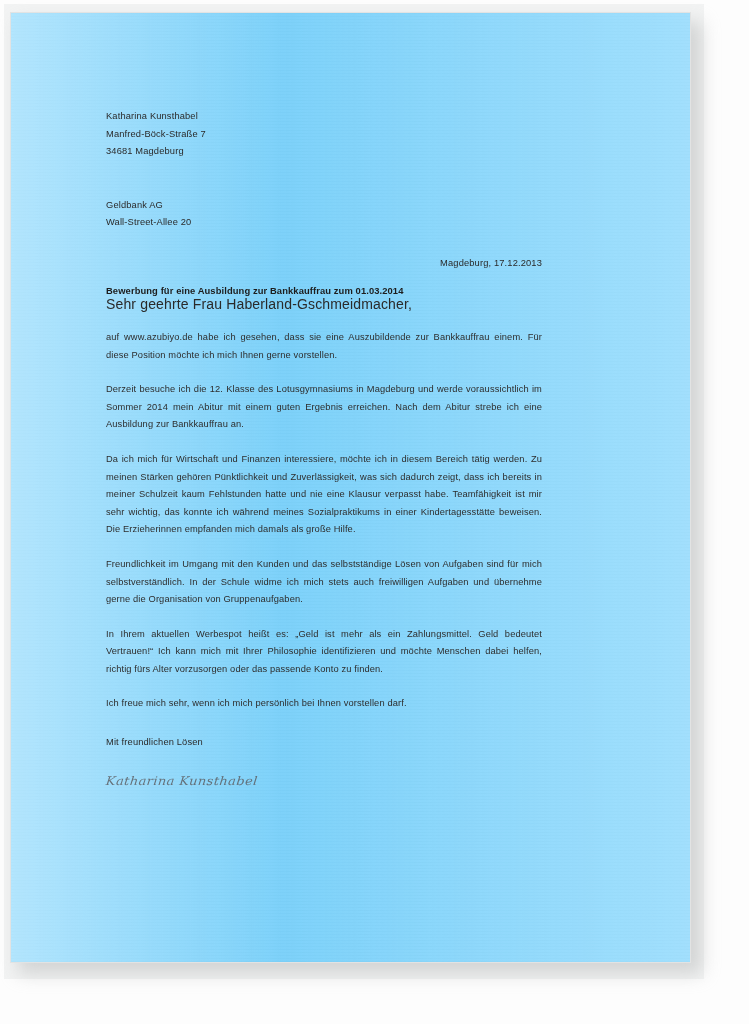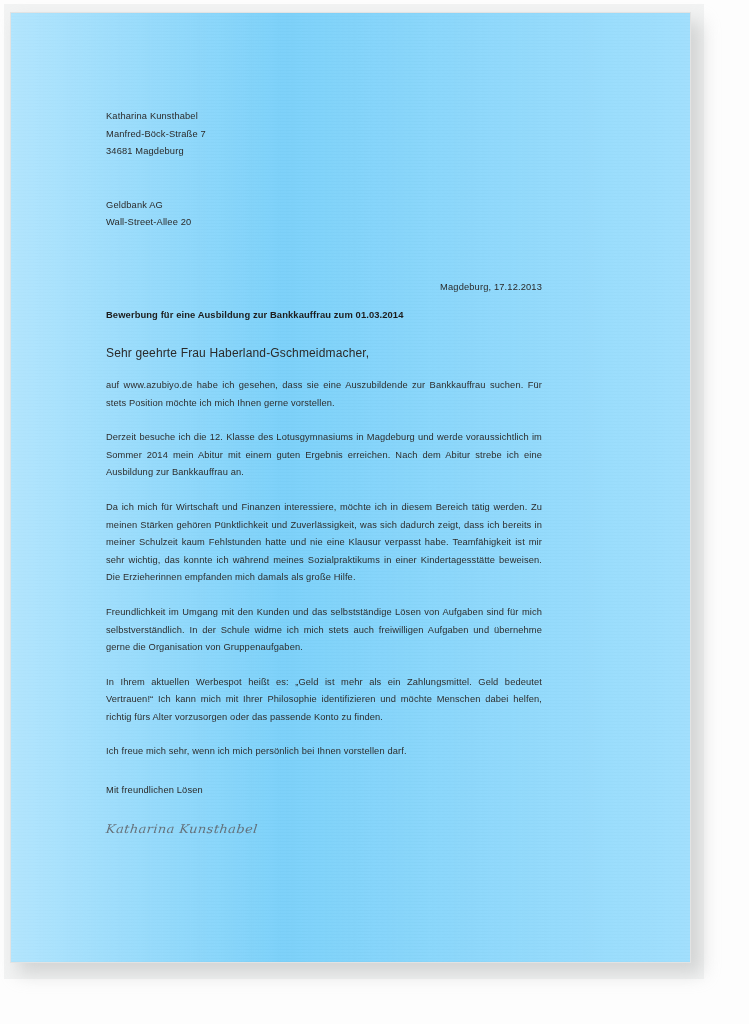--- a/index.html
+++ b/index.html
@@ -80,39 +80,38 @@
     color: #2a2a2a;
     font-size: 9.3px;
     line-height: 17.6px;
     letter-spacing: 0.15px;
   }
   .addr-block div { white-space: nowrap; }
 
   .gap-sender { height: 36px; }
 
   .date-line {
-    margin-top: 50px;
+    margin-top: 26px;
     text-align: right;
     color: #2a2a2a;
     font-size: 9.3px;
     letter-spacing: 0.15px;
   }
 
   .subject {
     margin-top: 17px;
     font-weight: bold;
     color: #1d1d1d;
     font-size: 9.4px;
     letter-spacing: 0.1px;
   }
 
   .salutation {
-    margin-top: 26px;
     color: #2a2a2a;
-    font-size: 12px;
+    font-size: 14px;
     letter-spacing: 0.15px;
   }
 
   p.body-par {
     margin: 17px 0 0 0;
     color: #2d2d2d;
     font-size: 9.3px;
     line-height: 17.6px;
     text-align: justify;
     letter-spacing: 0.12px;
@@ -161,21 +160,21 @@
         <div>Geldbank AG</div>
         <div>Wall-Street-Allee 20</div>
       </div>
 
       <div class="date-line">Magdeburg, 17.12.2013</div>
 
       <div class="subject">Bewerbung für eine Ausbildung zur Bankkauffrau zum 01.03.2014</div>
 
       <div class="salutation">Sehr geehrte Frau Haberland-Gschmeidmacher,</div>
 
-      <p class="body-par">auf www.azubiyo.de habe ich gesehen, dass sie eine Auszubildende zur Bankkauffrau suchen. Für stets Position möchte ich mich Ihnen gerne vorstellen.</p>
+      <p class="body-par">auf www.azubiyo.de habe ich gesehen, dass sie eine Auszubildende zur Bankkauffrau einem. Für diese Position möchte ich mich Ihnen gerne vorstellen.</p>
       <p class="body-par">Derzeit besuche ich die 12. Klasse des Lotusgymnasiums in Magdeburg und werde voraussichtlich im Sommer 2014 mein Abitur mit einem guten Ergebnis erreichen. Nach dem Abitur strebe ich eine Ausbildung zur Bankkauffrau an.</p>
       <p class="body-par">Da ich mich für Wirtschaft und Finanzen interessiere, möchte ich in diesem Bereich tätig werden. Zu meinen Stärken gehören Pünktlichkeit und Zuverlässigkeit, was sich dadurch zeigt, dass ich bereits in meiner Schulzeit kaum Fehlstunden hatte und nie eine Klausur verpasst habe. Teamfähigkeit ist mir sehr wichtig, das konnte ich während meines Sozialpraktikums in einer Kindertagesstätte beweisen. Die Erzieherinnen empfanden mich damals als große Hilfe.</p>
       <p class="body-par">Freundlichkeit im Umgang mit den Kunden und das selbstständige Lösen von Aufgaben sind für mich selbstverständlich. In der Schule widme ich mich stets auch freiwilligen Aufgaben und übernehme gerne die Organisation von Gruppenaufgaben.</p>
       <p class="body-par">In Ihrem aktuellen Werbespot heißt es: „Geld ist mehr als ein Zahlungsmittel. Geld bedeutet Vertrauen!“ Ich kann mich mit Ihrer Philosophie identifizieren und möchte Menschen dabei helfen, richtig fürs Alter vorzusorgen oder das passende Konto zu finden.</p>
       <p class="body-par">Ich freue mich sehr, wenn ich mich persönlich bei Ihnen vorstellen darf.</p>
 
       <div class="closing">Mit freundlichen Lösen</div>
 
       <div class="signature">Katharina Kunsthabel</div>
 

